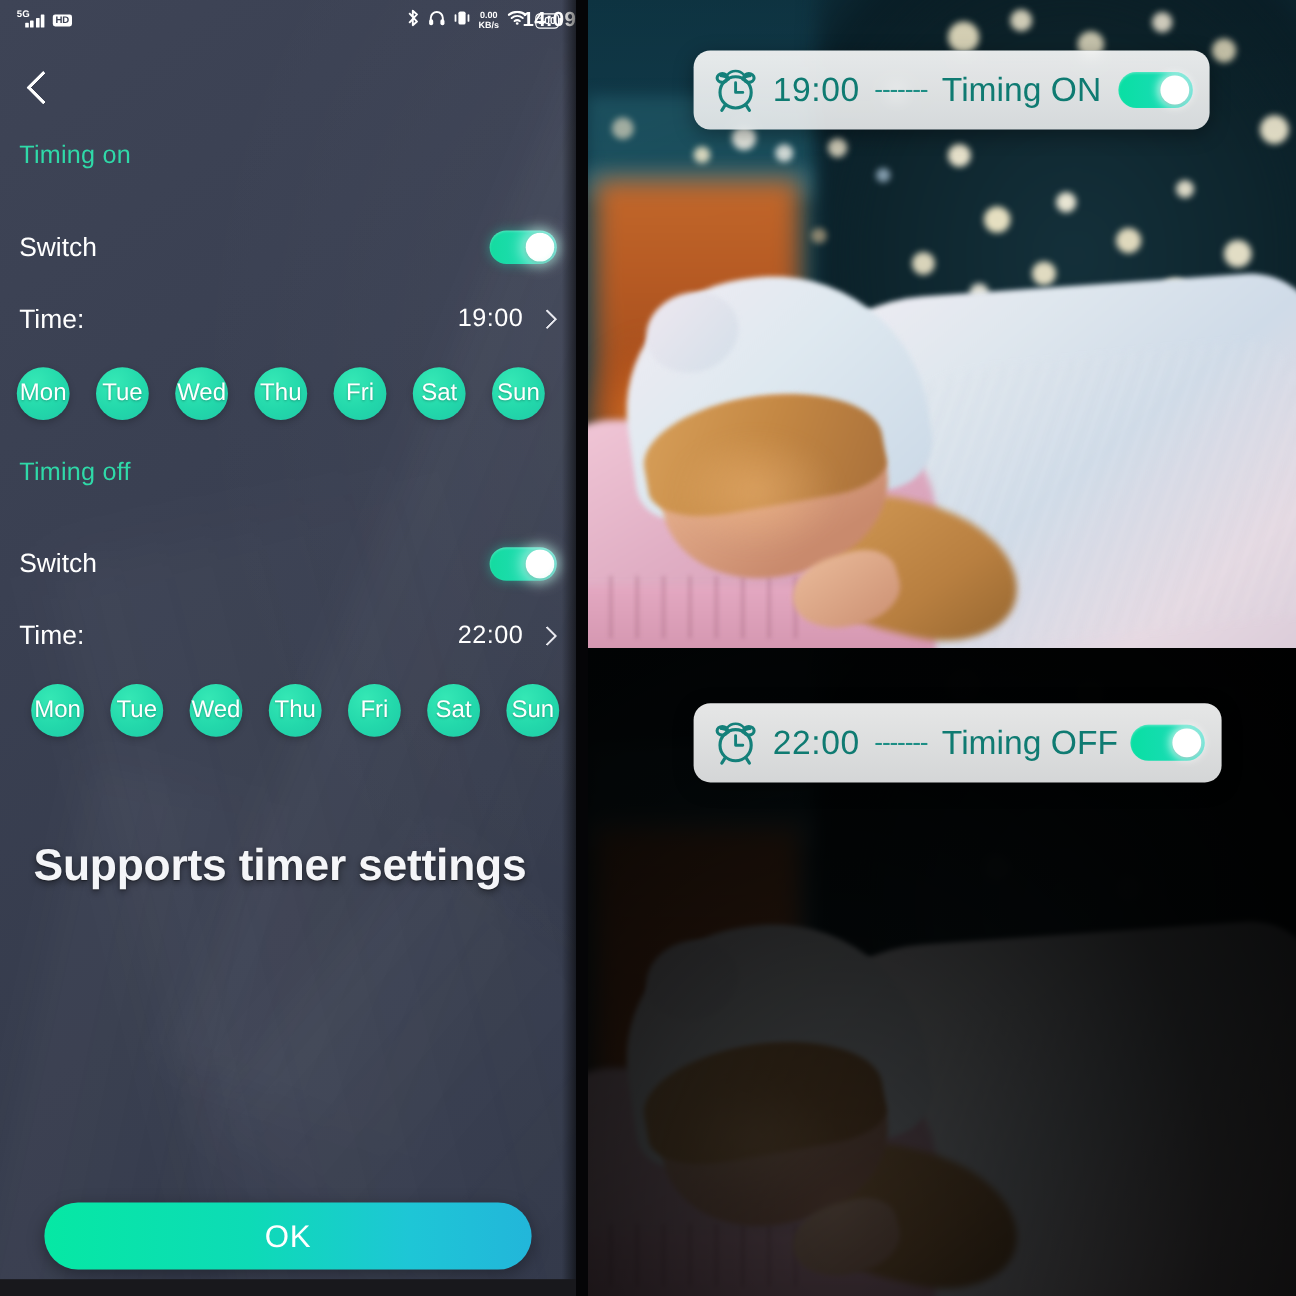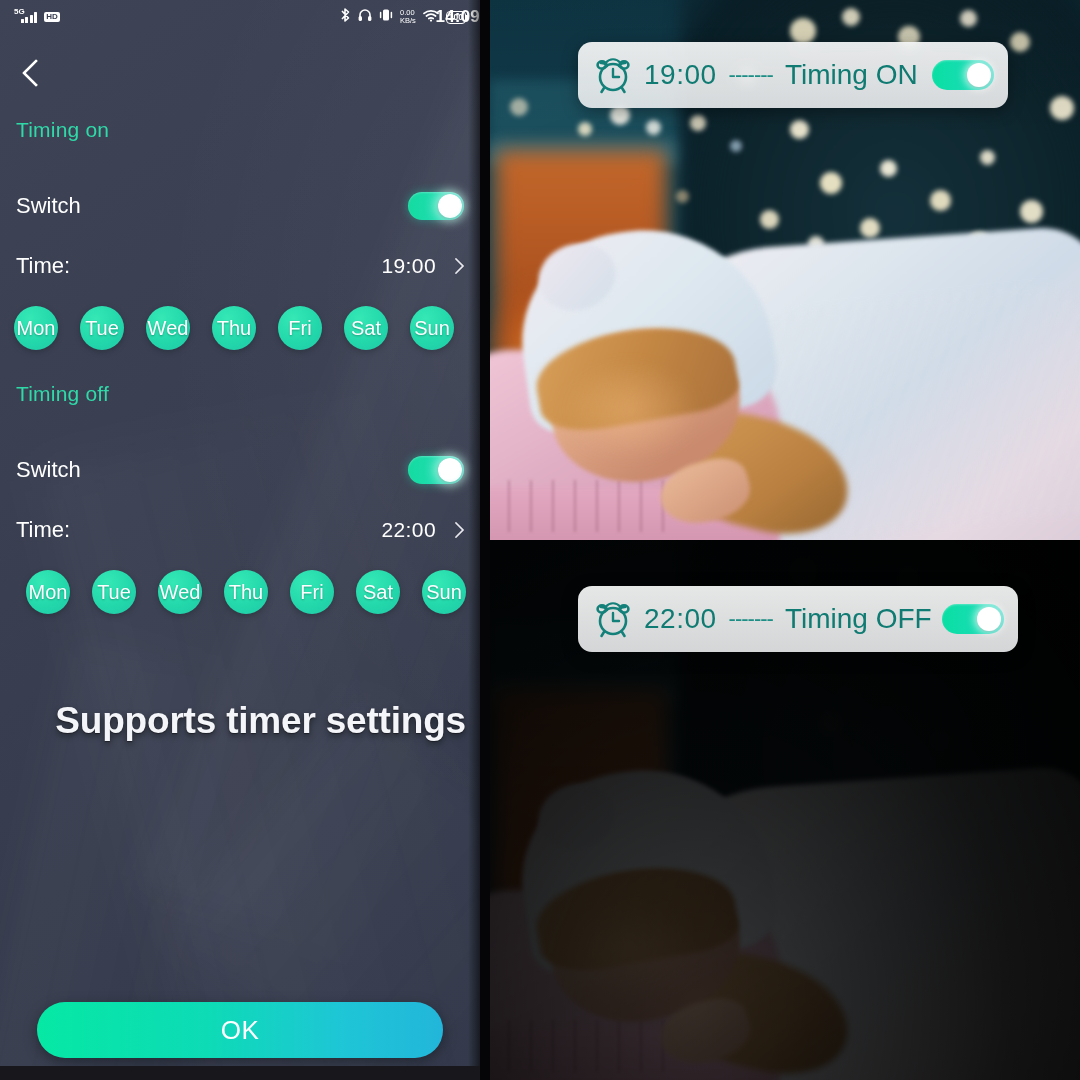--- a/index.html
+++ b/index.html
@@ -35,21 +35,21 @@
   .sb-center{ position:absolute; left:0; right:0; text-align:right;
               font-size:17px; font-weight:bold; letter-spacing:0.2px; color:#ffffff;}
   .sb-right{ margin-left:auto; display:flex; align-items:center; gap:7px; z-index:2;}
   .net-label{ font-size:8px; font-weight:bold; line-height:1; transform:translateY(-5px); }
   .bars{ display:flex; align-items:flex-end; gap:1.5px; height:12px; margin-left:-8px;}
   .bars span{ width:3px; background:#fff; border-radius:0.5px; }
   .bars span:nth-child(1){height:4px}.bars span:nth-child(2){height:6px}
   .bars span:nth-child(3){height:8.5px}.bars span:nth-child(4){height:11px}
   .hd-badge{ font-size:8px; font-weight:bold; background:#fff; color:#3a4052;
              border-radius:2px; padding:1px 2px; line-height:1; margin-left:3px;text-align:right;}
-  .kbs{ font-size:7.5px; font-weight:normal; line-height:1.05; text-align:left;}
+  .kbs{ font-size:7.5px; font-weight:bold; line-height:1.05; text-align:center;}
   .batt{ border:1.7px solid #fff; border-radius:4px; padding:0 2px; font-size:8.5px;
          font-weight:bold; line-height:11px; position:relative;}
   .batt:after{ content:""; position:absolute; right:-3px; top:3.5px; width:2px; height:5px;
                background:#fff; border-radius:0 1px 1px 0;}
 
   
   .navbar{ position:absolute; top:46px; left:0; width:480px; height:60px; z-index:6; }
   .back-chev{ position:absolute; left:18px; top:10px; width:28px; height:34px; cursor:pointer; }
   .back-chev:before{ content:""; position:absolute; left:8px; top:7px; width:17px; height:17px;
      border-left:3px solid #fff; border-bottom:3px solid #fff; transform:rotate(45deg); border-radius:1px;}
@@ -75,21 +75,21 @@
     box-shadow:0 0 12px 3px rgba(255,255,255,0.65), 0 1px 3px rgba(0,0,0,0.3);}
 
   .days{ display:flex; padding:0 14px; margin-top:22px; gap:22px; }
   .day{ width:44px; height:44px; border-radius:50%; flex:0 0 44px; position:relative; cursor:pointer;
     background:radial-gradient(circle at 35% 28%,#35e8b5 0%,#23d8ab 55%,#1fc9a6 100%);
     box-shadow:0 2px 6px rgba(0,0,0,0.22);}
   .day span{ position:absolute; left:50%; top:50%; transform:translate(-50%,-50%);
     font-size:20px; color:#ffffff; white-space:nowrap; text-shadow:0 1px 2px rgba(0,0,0,0.28);}
   .days.offset{ padding-left:26px; }
 
-  .tagline{ position:absolute; left:0; top:700px; width:480px; text-align:right; padding:0 14px;
+  .tagline{ position:absolute; left:0; top:700px; width:480px; text-align:left; padding:0 28px;
     font-size:37px; font-weight:bold; color:#f4f5f8; letter-spacing:-0.2px; z-index:5;
     text-shadow:0 3px 6px rgba(0,0,0,0.45), 0 1px 1px rgba(0,0,0,0.4);}
 
   .ok-wrap{ position:absolute; left:0; bottom:22px; width:480px; padding:0 37px; z-index:5;}
   .ok-btn{ width:100%; height:56px; border-radius:30px; border:0; cursor:pointer;
     background:linear-gradient(90deg,#06e8a4 0%,#0ddbb6 42%,#1ec6d6 75%,#22b6da 100%);
     color:#ffffff; font-size:26px; font-family:"Liberation Sans",sans-serif; letter-spacing:0.5px;
     box-shadow:0 4px 14px rgba(0,0,0,0.35);}
 
   .panel-edge{ position:absolute; right:0; top:0; width:12px; height:1080px; z-index:7;

